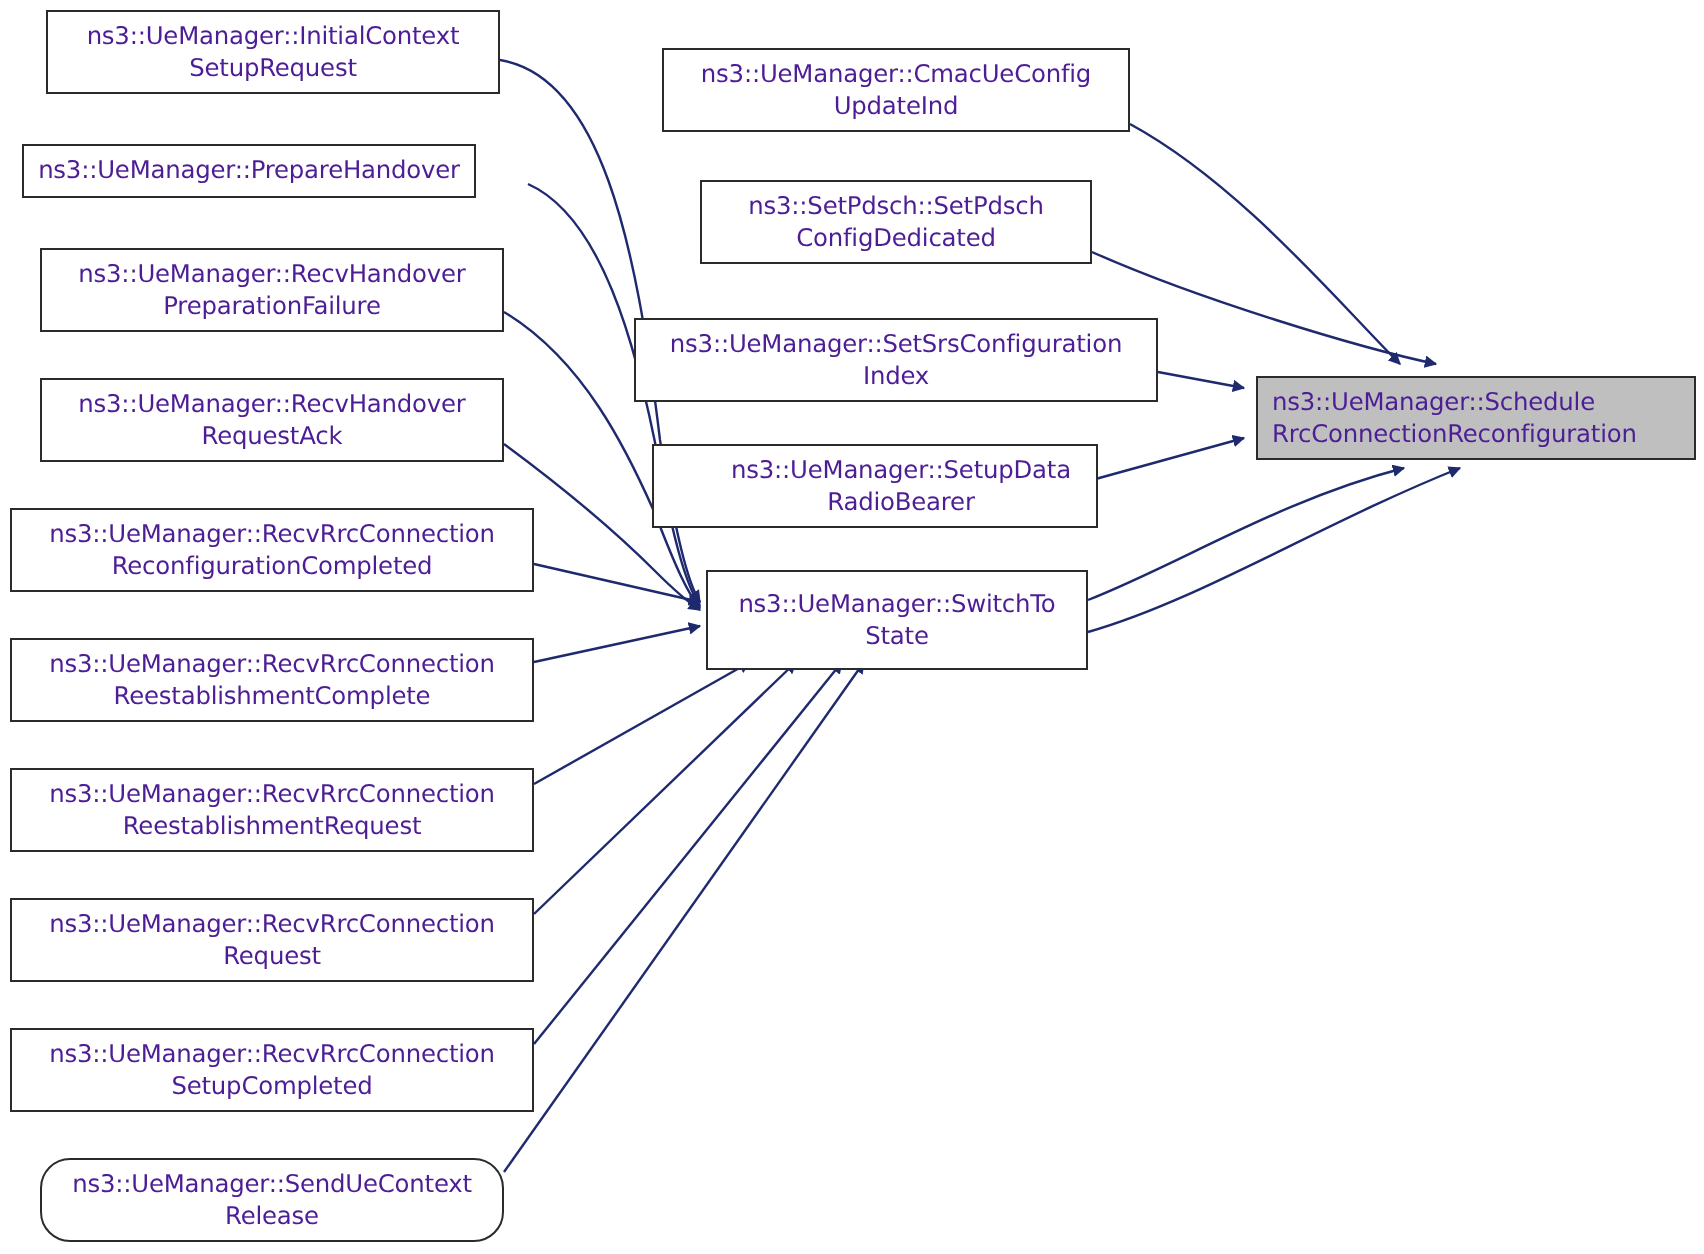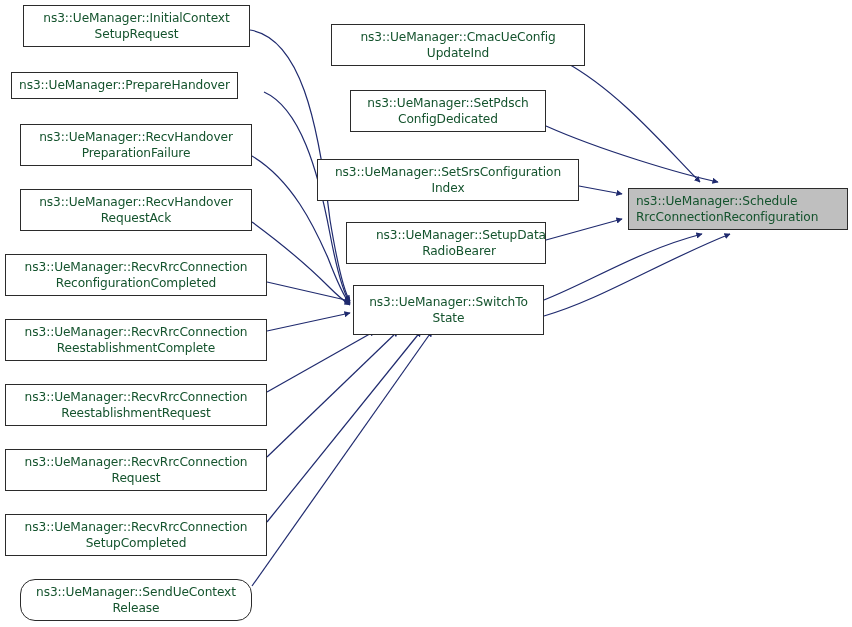--- a/index.html
+++ b/index.html
@@ -23,21 +23,21 @@
     left: 0;
     top: 0;
     width: 852px;
     height: 627px;
   }
   .gnode {
     position: absolute;
     box-sizing: border-box;
     border: 1px solid #2b2b2b;
     background: #ffffff;
-    color: #14532d;
+    color: #4c1d95;
     font-size: 12.2px;
     line-height: 16.5px;
     letter-spacing: -0.1px;
     display: flex;
     align-items: center;
     justify-content: center;
     text-align: center;
     padding: 0 3px;
     white-space: pre-line;
     z-index: 5;
@@ -99,27 +99,27 @@
       <div class="gnode" style="left: 5px; top: 319px; width: 262px; height: 42px;"><span class="gnode-label">ns3::UeManager::RecvRrcConnection
 ReestablishmentComplete</span></div>
       <div class="gnode" style="left: 5px; top: 384px; width: 262px; height: 42px;"><span class="gnode-label">ns3::UeManager::RecvRrcConnection
 ReestablishmentRequest</span></div>
       <div class="gnode" style="left: 5px; top: 449px; width: 262px; height: 42px;"><span class="gnode-label">ns3::UeManager::RecvRrcConnection
 Request</span></div>
       <div class="gnode" style="left: 5px; top: 514px; width: 262px; height: 42px;"><span class="gnode-label">ns3::UeManager::RecvRrcConnection
 SetupCompleted</span></div>
       <div class="gnode" style="left: 20px; top: 579px; width: 232px; height: 42px; border-radius: 15px;"><span class="gnode-label">ns3::UeManager::SendUeContext
 Release</span></div>
-      <div class="gnode" style="left: 331px; top: 24px; width: 254px; height: 42px;"><span class="gnode-label">ns3::UeManager::CmacUeConfig
+      <div class="gnode" style="left: 331px; top: 24px; width: 234px; height: 42px;"><span class="gnode-label">ns3::UeManager::CmacUeConfig
 UpdateInd</span></div>
-      <div class="gnode" style="left: 350px; top: 90px; width: 196px; height: 42px;"><span class="gnode-label">ns3::UeManager::SetPdsch
+      <div class="gnode" style="left: 350px; top: 90px; width: 196px; height: 42px;"><span class="gnode-label">ns3::SetPdsch::SetPdsch
 ConfigDedicated</span></div>
       <div class="gnode" style="left: 317px; top: 159px; width: 262px; height: 42px;"><span class="gnode-label">ns3::UeManager::SetSrsConfiguration
 Index</span></div>
-      <div class="gnode" style="left: 346px; top: 222px; width: 200px; height: 42px; padding-left: 29px;"><span class="gnode-label">ns3::UeManager::SetupData
+      <div class="gnode" style="left: 326px; top: 222px; width: 223px; height: 42px; padding-left: 29px;"><span class="gnode-label">ns3::UeManager::SetupData
 RadioBearer</span></div>
       <div class="gnode" style="left: 353px; top: 285px; width: 191px; height: 50px;"><span class="gnode-label">ns3::UeManager::SwitchTo
 State</span></div>
       <div class="gnode highlight" style="left: 628px; top: 188px; width: 220px; height: 42px;"><span class="gnode-label">ns3::UeManager::Schedule
 RrcConnectionReconfiguration</span></div>
     </div>
 
 </div>
 
 </body></html>

